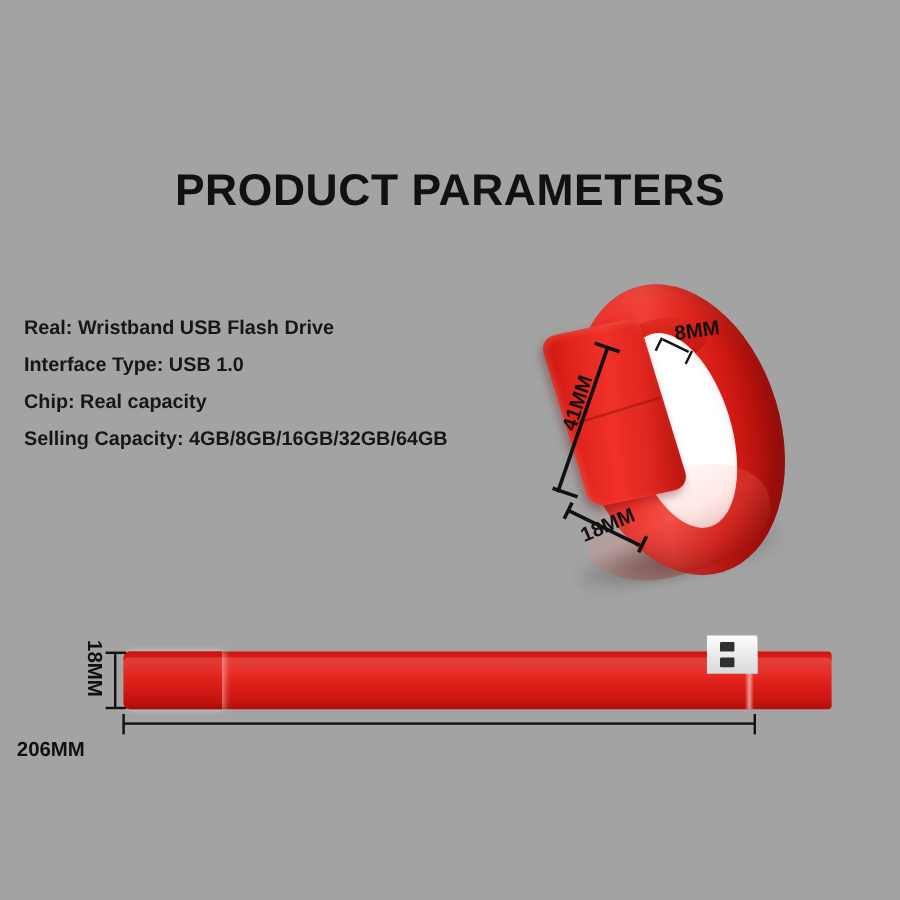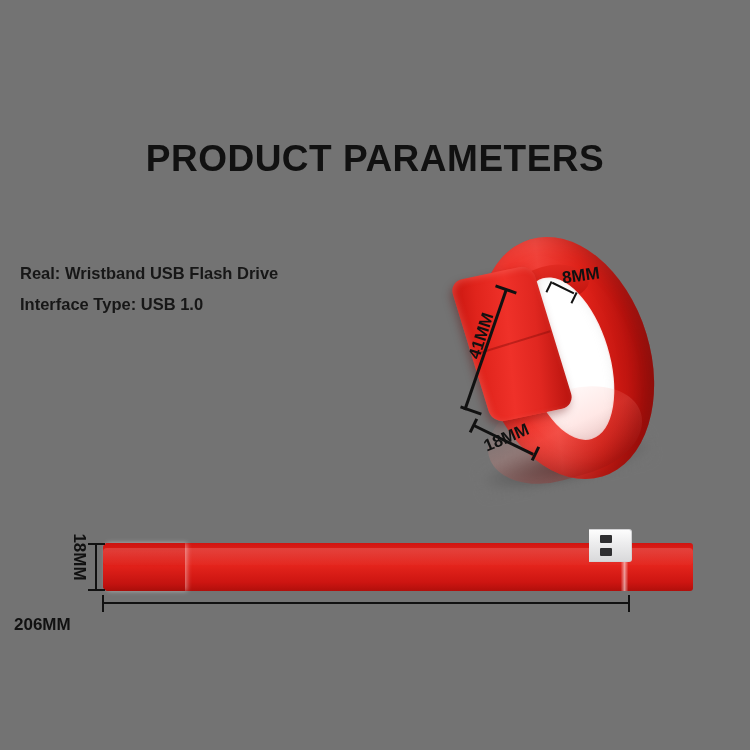--- a/index.html
+++ b/index.html
@@ -4,21 +4,21 @@
 <style>
   html, body {
     margin: 0;
     padding: 0;
     background: #ffffff;
   }
   #page {
     position: relative;
     width: 750px;
     height: 750px;
-    background: #737373;
+    background: #a3a3a3;
     overflow: hidden;
     font-family: "Liberation Sans", sans-serif;
   }
 
   
   #title {
     position: absolute;
     left: 0;
     top: 138px;
     width: 750px;
@@ -312,20 +312,22 @@
 </head>
 <body>
 
 <div id="page">
 
   <div id="title">PRODUCT PARAMETERS</div>
 
   <div id="spec-list">
     <div class="spec-line">Real: Wristband USB Flash Drive</div>
     <div class="spec-line">Interface Type: USB 1.0</div>
+    <div class="spec-line">Chip: Real capacity</div>
+    <div class="spec-line">Selling Capacity: 4GB/8GB/16GB/32GB/64GB</div>
   </div>
 
   <div id="bracelet">
     <div class="brc-shadow"></div>
     <div class="brc-ring">
       <div class="brc-ring-outer"></div>
       <div class="brc-backband"></div>
       <div class="brc-hole"></div>
     </div>
     <div class="brc-rim"></div>

